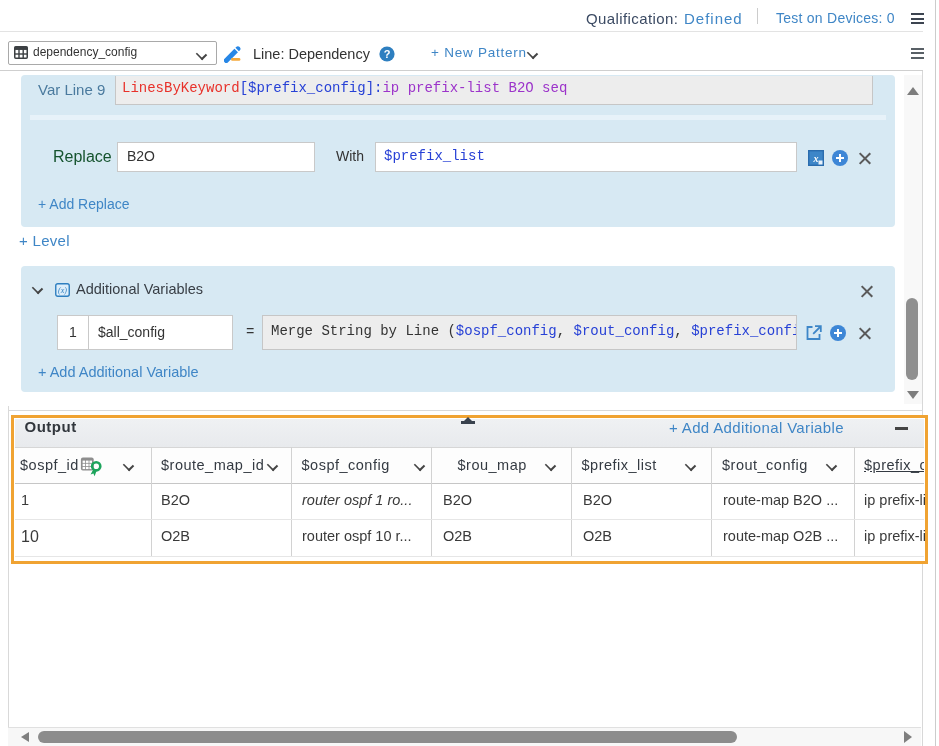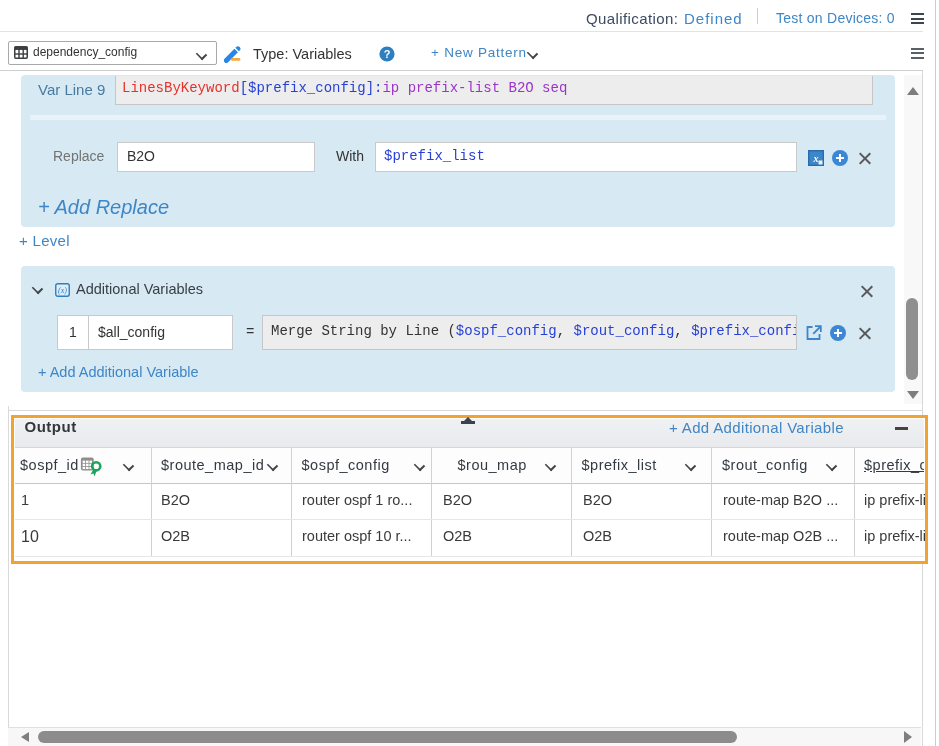--- a/index.html
+++ b/index.html
@@ -47,21 +47,21 @@
   <line x1="9.2" y1="1" x2="9.2" y2="12.5" stroke="#3c4043" stroke-width="1.4"></line>
   <line x1="1" y1="8" x2="13" y2="8" stroke="#3c4043" stroke-width="1.4"></line>
 </svg>
 <div class="abs" style="left:33px;top:45px;font-size:12px;color:#333;">dependency_config</div>
 <div class="chev" style="left:197px;top:50px;"></div>
 <svg class="abs" style="left:224px;top:45px;" width="19" height="19" viewBox="0 0 19 19">
   <line x1="2.3" y1="15.4" x2="13.9" y2="3.8" stroke="#2787e6" stroke-width="5" stroke-linecap="round"></line>
   <line x1="10.2" y1="2.6" x2="14.9" y2="7.3" stroke="#fff" stroke-width="1.4"></line>
   <rect x="7" y="13.1" width="9.4" height="2.7" rx="1.35" fill="#f5a93c"></rect>
 </svg>
-<div class="abs" style="left:253px;top:45.5px;font-size:14.5px;color:#333;">Type: Variables</div>
+<div class="abs" style="left:253px;top:45.5px;font-size:14.5px;color:#333;">Line: Dependency</div>
 <svg class="abs" style="left:379px;top:46px;" width="16" height="16" viewBox="0 0 16 16">
   <circle cx="8" cy="8" r="7.6" fill="#2e7fc0"></circle>
   <text x="8" y="12" font-size="11" font-weight="bold" fill="#fff" text-anchor="middle" font-family="Liberation Sans">?</text>
 </svg>
 <div class="abs blue" style="left:431px;top:45px;font-size:13.5px;letter-spacing:0.75px;">+ New Pattern</div>
 <div class="chev" style="left:528px;top:49px;"></div>
 <div class="ham" style="left:911px;top:48px;">
     <i style="background:#596066;height:1.8px;"></i>
     <i style="background:#596066;height:1.8px;"></i>
     <i style="background:#596066;height:1.8px;"></i>
@@ -70,32 +70,32 @@
 
 <div class="vline" style="left:922px;top:71px;height:675px;background:#d8d8d8;"></div>
 <div class="vline" style="left:935px;top:0;height:746px;background:#ccc;"></div>
 
 <div class="panel" style="left:21px;top:75px;width:874px;height:152px;"></div>
 <div class="abs" style="left:30px;top:115px;width:856px;height:4.5px;background:#e7f2f9;"></div>
 <div class="abs" style="left:38px;top:81px;font-size:15px;color:#4a7a9e;">Var Line 9</div>
 <div class="code" style="left:115px;top:75.5px;width:758px;height:29.5px;border-top:none;padding:3.5px 0 0 6px;font-size:14px;">
   <span class="mono"><span style="color:#e8312a;">LinesByKeyword</span><span style="color:#2741d6;">[$prefix_config]:</span><span style="color:#9c34ca;">ip prefix-list B2O seq</span></span>
 </div>
-<div class="abs" style="left:53px;top:148px;font-size:14px;color:#737373;">Replace</div>
+<div class="abs" style="left:53px;top:148px;font-size:16px;color:#14532d;">Replace</div>
 <div class="inp" style="left:117px;top:142px;width:198px;height:30px;padding:5px 0 0 9px;font-size:14px;color:#333;">B2O</div>
 <div class="abs" style="left:336px;top:148px;font-size:14px;color:#333;">With</div>
 <div class="inp mono" style="left:375px;top:142px;width:422px;height:30px;padding:5px 0 0 8px;font-size:14px;color:#2741d6;">$prefix_list</div>
 <svg class="abs" style="left:808px;top:150px;" width="16" height="16" viewBox="0 0 16 16">
   <rect x="0.7" y="0.7" width="14.6" height="14.6" fill="#3d86c8" stroke="#2a6cae" stroke-width="1.4"></rect>
   <text x="8" y="11.5" font-size="10" font-style="italic" font-weight="bold" fill="#fff" text-anchor="middle" font-family="Liberation Serif">x</text>
   <rect x="10.5" y="10.5" width="4" height="4" fill="#e8f1fa"></rect>
 </svg>
 <div class="pluscirc" style="left:832px;top:150px;"></div>
 <div class="xicon" style="left:858px;top:151px;"></div>
-<div class="abs lnk" style="left:38px;top:196px;font-size:20px;font-style:italic;">+ Add Replace</div>
+<div class="abs lnk" style="left:38px;top:196px;font-size:14px;">+ Add Replace</div>
 
 <div class="abs lnk" style="left:19px;top:232px;font-size:15px;letter-spacing:0.3px;">+ Level</div>
 
 <div class="panel" style="left:21px;top:266px;width:874px;height:126px;"></div>
 <div class="chev" style="left:33px;top:284px;"></div>
 <svg class="abs" style="left:55px;top:283px;" width="15" height="14" viewBox="0 0 15 14">
   <rect x="0.75" y="0.75" width="13.5" height="12.5" rx="2" fill="#ddeefa" stroke="#2e7fc0" stroke-width="1.4"></rect>
   <text x="7.5" y="10" font-size="8" font-style="italic" fill="#2e7fc0" text-anchor="middle" font-family="Liberation Serif">(x)</text>
 </svg>
 <div class="abs" style="left:76px;top:281px;font-size:14.5px;color:#383e45;">Additional Variables</div>
@@ -162,21 +162,21 @@
 <div class="abs" style="left:581.5px;top:456.5px;font-size:14.5px;color:#343a42;letter-spacing:0.5px;">$prefix_list</div>
 <div class="chev" style="left:686px;top:461px;"></div>
 <div class="abs" style="left:722px;top:456.5px;font-size:14.5px;color:#343a42;letter-spacing:0.5px;">$rout_config</div>
 <div class="chev" style="left:827px;top:461px;"></div>
 <div class="abs" style="left:864px;top:456.5px;font-size:14.5px;color:#343a42;letter-spacing:0.5px;width:60px;overflow:hidden;white-space:nowrap;text-decoration:underline;">$prefix_c</div>
 
 <div class="hline" style="left:14.5px;top:519px;width:909.5px;background:#e6e6e6;"></div>
 <div class="hline" style="left:14.5px;top:555.5px;width:909.5px;background:#e6e6e6;"></div>
 <div class="abs" style="left:21px;top:492px;font-size:14.5px;color:#3a3a3a;">1</div>
 <div class="abs" style="left:161px;top:492px;font-size:14.5px;color:#3a3a3a;">B2O</div>
-<div class="abs" style="left:302px;top:492px;font-size:14.5px;color:#3a3a3a;">router ospf 1 ro...</div>
+<div class="abs" style="left:302px;top:492px;font-size:14.5px;color:#3a3a3a;font-style:italic;">router ospf 1 ro...</div>
 <div class="abs" style="left:443px;top:492px;font-size:14.5px;color:#3a3a3a;">B2O</div>
 <div class="abs" style="left:583px;top:492px;font-size:14.5px;color:#3a3a3a;">B2O</div>
 <div class="abs" style="left:723px;top:492px;font-size:14.5px;color:#3a3a3a;">route-map B2O ...</div>
 <div class="abs" style="left:864px;top:492px;font-size:14.5px;color:#3a3a3a;width:61px;overflow:hidden;white-space:nowrap;">ip prefix-li</div>
 <div class="abs" style="left:21px;top:528px;font-size:16px;color:#3a3a3a;">10</div>
 <div class="abs" style="left:161px;top:528px;font-size:14.5px;color:#3a3a3a;">O2B</div>
 <div class="abs" style="left:302px;top:528px;font-size:14.5px;color:#3a3a3a;">router ospf 10 r...</div>
 <div class="abs" style="left:443px;top:528px;font-size:14.5px;color:#3a3a3a;">O2B</div>
 <div class="abs" style="left:583px;top:528px;font-size:14.5px;color:#3a3a3a;">O2B</div>
 <div class="abs" style="left:723px;top:528px;font-size:14.5px;color:#3a3a3a;text-align:center;">route-map O2B ...</div>

